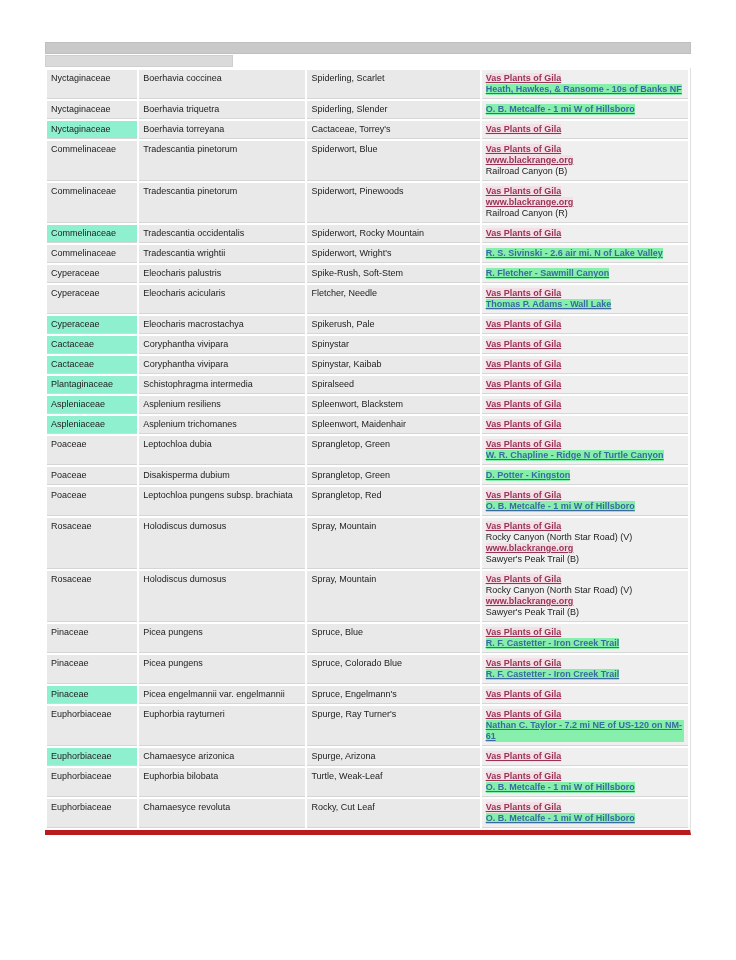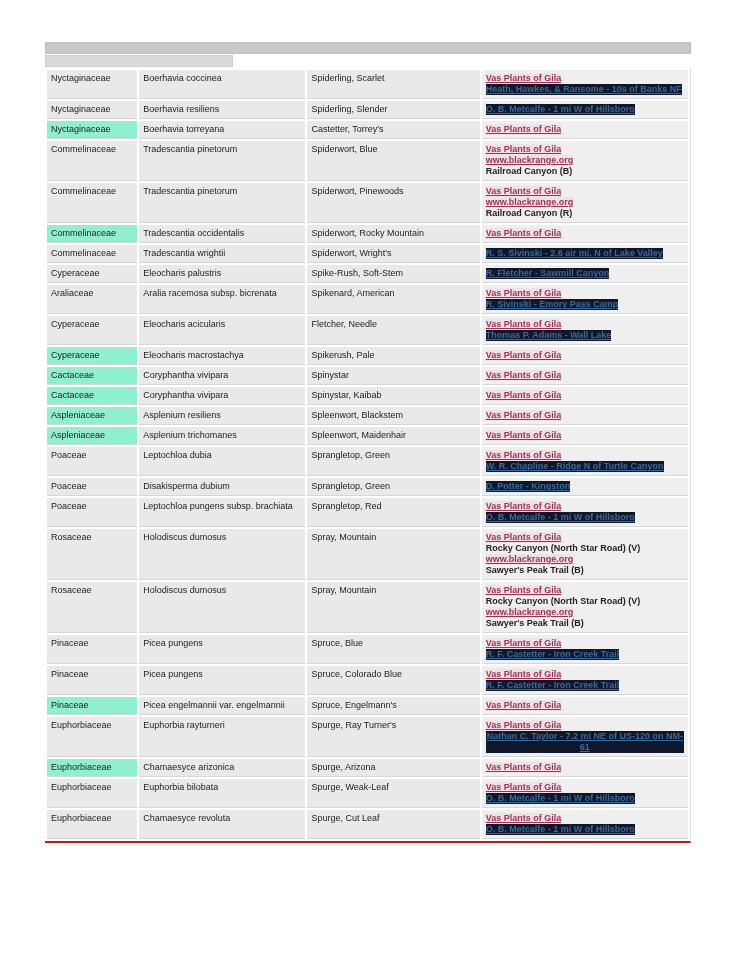--- a/index.html
+++ b/index.html
@@ -33,51 +33,51 @@
     border: 1px solid #cfcfcf;
     margin-bottom: 1px;
   }
   table.plants {
     border-collapse: separate;
     border-spacing: 2px;
     width: 646px;
     table-layout: fixed;
     background: #ffffff;
     border-right: 1px solid #e0e0e0;
-    border-bottom: 2px solid #b91c1c;
+    border-bottom: 5px solid #b91c1c;
   }
   col.c-family { width: 90px; }
   col.c-sci    { width: 166px; }
   col.c-common { width: 172px; }
   col.c-links  { width: 206px; }
   td {
     background: #e9e9e9;
     font-size: 9px;
     line-height: 11px;
     color: #222222;
     padding: 3px 4px;
     vertical-align: top;
     border-bottom: 1px solid #d6d6d6;
     overflow: hidden;
     word-wrap: break-word;
   }
   td.hl { background: #8ff0cf; }
   td.links-cell { background: #efefef; }
-  a { text-decoration: underline; font-weight: bold; display: inline-block; text-align: center; }
+  a { text-decoration: underline; font-weight: bold; display: inline-block; }
   a.lk-gila, a.lk-site {
     color: #993355;
     background: #f3dfe6;
   }
   a.lk-collector {
     color: #3a6b9e;
-    background: #0f172a;
+    background: #86efac;
   }
   .lk-plain {
     color: #222222;
-    font-weight: bold;
+    font-weight: normal;
     text-decoration: none;
   }
   .link-line { display: block; }
 </style>
 </head>
 <body>
 
 <div class="content">
   <div class="top-bar"></div>
   <div class="sub-bar"></div>
@@ -93,30 +93,30 @@
           <td class="">Nyctaginaceae</td>
           <td>Boerhavia coccinea</td>
           <td>Spiderling, Scarlet</td>
           <td class="links-cell">
             <span class="link-line"><a href="#" class="lk-gila">Vas Plants of Gila</a></span>
             <span class="link-line"><a href="#" class="lk-collector">Heath, Hawkes, &amp; Ransome - 10s of Banks NF</a></span>
           </td>
         </tr>
         <tr>
           <td class="">Nyctaginaceae</td>
-          <td>Boerhavia resiliens</td>
+          <td>Boerhavia triquetra</td>
           <td>Spiderling, Slender</td>
           <td class="links-cell">
             <span class="link-line"><a href="#" class="lk-collector">O. B. Metcalfe - 1 mi W of Hillsboro</a></span>
           </td>
         </tr>
         <tr>
           <td class="hl">Nyctaginaceae</td>
           <td>Boerhavia torreyana</td>
-          <td>Castetter, Torrey's</td>
+          <td>Cactaceae, Torrey's</td>
           <td class="links-cell">
             <span class="link-line"><a href="#" class="lk-gila">Vas Plants of Gila</a></span>
           </td>
         </tr>
         <tr>
           <td class="">Commelinaceae</td>
           <td>Tradescantia pinetorum</td>
           <td>Spiderwort, Blue</td>
           <td class="links-cell">
             <span class="link-line"><a href="#" class="lk-gila">Vas Plants of Gila</a></span>
@@ -152,29 +152,20 @@
         </tr>
         <tr>
           <td class="">Cyperaceae</td>
           <td>Eleocharis palustris</td>
           <td>Spike-Rush, Soft-Stem</td>
           <td class="links-cell">
             <span class="link-line"><a href="#" class="lk-collector">R. Fletcher - Sawmill Canyon</a></span>
           </td>
         </tr>
         <tr>
-          <td class="">Araliaceae</td>
-          <td>Aralia racemosa subsp. bicrenata</td>
-          <td>Spikenard, American</td>
-          <td class="links-cell">
-            <span class="link-line"><a href="#" class="lk-gila">Vas Plants of Gila</a></span>
-            <span class="link-line"><a href="#" class="lk-collector">R. Sivinski - Emory Pass Camp</a></span>
-          </td>
-        </tr>
-        <tr>
           <td class="">Cyperaceae</td>
           <td>Eleocharis acicularis</td>
           <td>Fletcher, Needle</td>
           <td class="links-cell">
             <span class="link-line"><a href="#" class="lk-gila">Vas Plants of Gila</a></span>
             <span class="link-line"><a href="#" class="lk-collector">Thomas P. Adams - Wall Lake</a></span>
           </td>
         </tr>
         <tr>
           <td class="hl">Cyperaceae</td>
@@ -194,20 +185,28 @@
         </tr>
         <tr>
           <td class="hl">Cactaceae</td>
           <td>Coryphantha vivipara</td>
           <td>Spinystar, Kaibab</td>
           <td class="links-cell">
             <span class="link-line"><a href="#" class="lk-gila">Vas Plants of Gila</a></span>
           </td>
         </tr>
         <tr>
+          <td class="hl">Plantaginaceae</td>
+          <td>Schistophragma intermedia</td>
+          <td>Spiralseed</td>
+          <td class="links-cell">
+            <span class="link-line"><a href="#" class="lk-gila">Vas Plants of Gila</a></span>
+          </td>
+        </tr>
+        <tr>
           <td class="hl">Aspleniaceae</td>
           <td>Asplenium resiliens</td>
           <td>Spleenwort, Blackstem</td>
           <td class="links-cell">
             <span class="link-line"><a href="#" class="lk-gila">Vas Plants of Gila</a></span>
           </td>
         </tr>
         <tr>
           <td class="hl">Aspleniaceae</td>
           <td>Asplenium trichomanes</td>
@@ -303,30 +302,30 @@
           <td class="hl">Euphorbiaceae</td>
           <td>Chamaesyce arizonica</td>
           <td>Spurge, Arizona</td>
           <td class="links-cell">
             <span class="link-line"><a href="#" class="lk-gila">Vas Plants of Gila</a></span>
           </td>
         </tr>
         <tr>
           <td class="">Euphorbiaceae</td>
           <td>Euphorbia bilobata</td>
-          <td>Spurge, Weak-Leaf</td>
+          <td>Turtle, Weak-Leaf</td>
           <td class="links-cell">
             <span class="link-line"><a href="#" class="lk-gila">Vas Plants of Gila</a></span>
             <span class="link-line"><a href="#" class="lk-collector">O. B. Metcalfe - 1 mi W of Hillsboro</a></span>
           </td>
         </tr>
         <tr>
           <td class="">Euphorbiaceae</td>
           <td>Chamaesyce revoluta</td>
-          <td>Spurge, Cut Leaf</td>
+          <td>Rocky, Cut Leaf</td>
           <td class="links-cell">
             <span class="link-line"><a href="#" class="lk-gila">Vas Plants of Gila</a></span>
             <span class="link-line"><a href="#" class="lk-collector">O. B. Metcalfe - 1 mi W of Hillsboro</a></span>
           </td>
         </tr>
       </tbody>
   </table>
 </div>
 
 </body></html>

